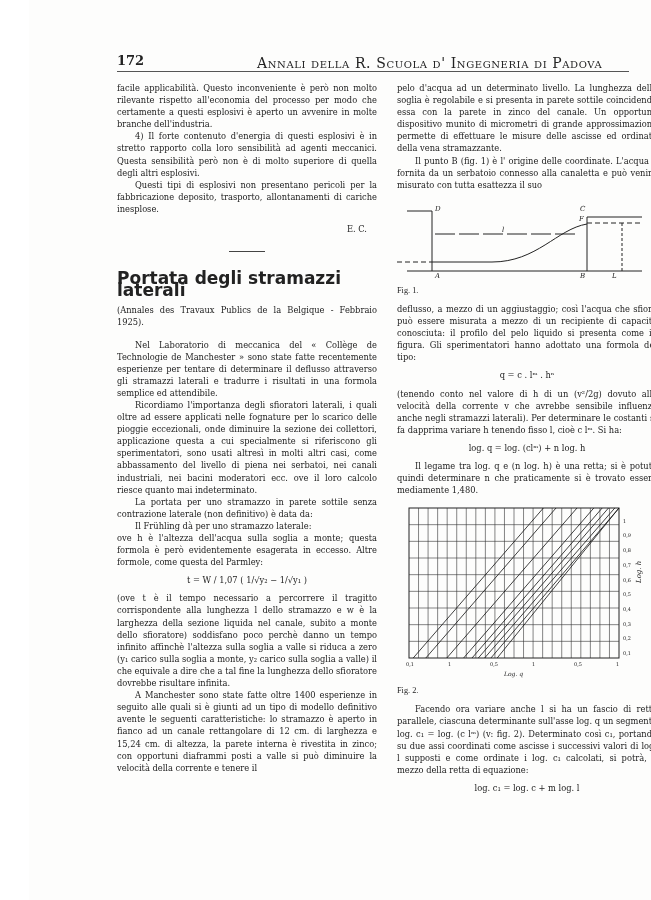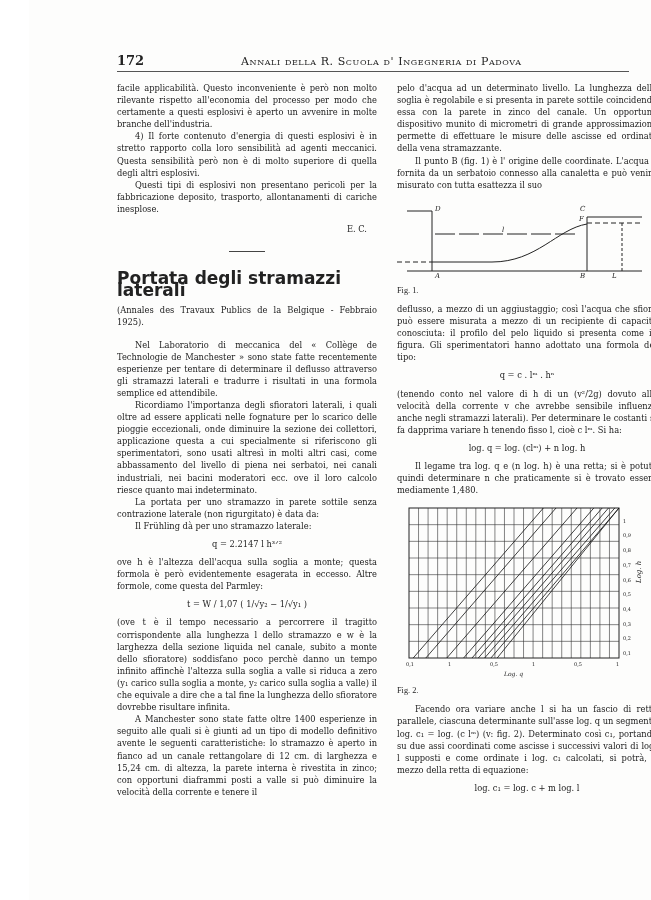--- a/index.html
+++ b/index.html
@@ -1,21 +1,21 @@
 <!DOCTYPE html>
 <html><head>
 <meta charset="utf-8">
 <style>
   html, body { margin:0; padding:0; background:#fff; }
   body { width:651px; height:900px; position:relative; overflow:hidden;
          font-family:"DejaVu Serif", serif; color:#222; }
   .page { position:absolute; left:0; top:0; width:651px; height:900px; background:#fdfdfc;margin-left:29px; }
   .header { position:absolute; left:88px; top:53px; width:512px; height:18px; border-bottom:1px solid #555; }
   .pageno { position:absolute; left:0; top:0; font-size:13px; font-weight:bold; }
-  .running { position:absolute; left:124px; top:2px; font-size:11px; letter-spacing:0.6px; font-variant:small-caps; }
+  .running { position:absolute; left:140px; top:2px; font-size:14px; letter-spacing:0.6px; font-variant:small-caps; }
   .col { position:absolute; font-size:8.3px; line-height:12.1px; text-align:justify; }
   .col p { margin:0; }
   .ind { text-indent:18px; }
   .left { left:88px; top:82px; width:260px; }
   .right { left:368px; top:82px; width:260px; }
   .formula { text-align:center; margin:6px 0 !important; }
   .sig { text-align:right; margin:8px 10px 0 0 !important; }
   .rule { width:36px; height:1px; background:#444; margin:16px auto 20px; }
   .title { font-family:"DejaVu Sans", sans-serif; font-weight:bold; font-size:17px; text-align:left; margin:0 0 8px !important; }
   .src { margin-bottom:10px !important; }
@@ -34,23 +34,22 @@
   <div class="col left">
     <p>facile applicabilità. Questo inconveniente è però non molto rilevante rispetto all'economia del processo per modo che certamente a questi esplosivi è aperto un avvenire in molte branche dell'industria.</p>
     <p class="ind">4) Il forte contenuto d'energia di questi esplosivi è in stretto rapporto colla loro sensibilità ad agenti meccanici. Questa sensibilità però non è di molto superiore di quella degli altri esplosivi.</p>
     <p class="ind">Questi tipi di esplosivi non presentano pericoli per la fabbricazione deposito, trasporto, allontanamenti di cariche inesplose.</p>
     <p class="sig">E. C.</p>
     <div class="rule"></div>
     <p class="title">Portata degli stramazzi laterali</p>
     <p class="src">(Annales des Travaux Publics de la Belgique - Febbraio 1925).</p>
     <p class="ind">Nel Laboratorio di meccanica del « Collège de Technologie de Manchester » sono state fatte recentemente esperienze per tentare di determinare il deflusso attraverso gli stramazzi laterali e tradurre i risultati in una formola semplice ed attendibile.</p>
     <p class="ind">Ricordiamo l'importanza degli sfioratori laterali, i quali oltre ad essere applicati nelle fognature per lo scarico delle pioggie eccezionali, onde diminuire la sezione dei collettori, applicazione questa a cui specialmente si riferiscono gli sperimentatori, sono usati altresì in molti altri casi, come abbassamento del livello di piena nei serbatoi, nei canali industriali, nei bacini moderatori ecc. ove il loro calcolo riesce quanto mai indeterminato.</p>
-    <p class="ind">La portata per uno stramazzo in parete sottile senza contrazione laterale (non rigurgitato) è data da:</p>
+    <p class="ind">La portata per uno stramazzo in parete sottile senza contrazione laterale (non definitivo) è data da:</p>
     <p class="ind">Il Frühling dà per uno stramazzo laterale:</p>
-    <p class="formula">q = 2.2147 l h³ᐟ²</p>
     <p>ove h è l'altezza dell'acqua sulla soglia a monte; questa formola è però evidentemente esagerata in eccesso. Altre formole, come questa del Parmley:</p>
     <p class="formula">t = W / 1,07 ( 1/√y₂ − 1/√y₁ )</p>
     <p>(ove t è il tempo necessario a percorrere il tragitto corrispondente alla lunghezza l dello stramazzo e w è la larghezza della sezione liquida nel canale, subito a monte dello sfioratore) soddisfano poco perchè danno un tempo infinito affinchè l'altezza sulla soglia a valle si riduca a zero (y₁ carico sulla soglia a monte, y₂ carico sulla soglia a valle) il che equivale a dire che a tal fine la lunghezza dello sfioratore dovrebbe risultare infinita.</p>
     <p class="ind">A Manchester sono state fatte oltre 1400 esperienze in seguito alle quali si è giunti ad un tipo di modello definitivo avente le seguenti caratteristiche: lo stramazzo è aperto in fianco ad un canale rettangolare di 12 cm. di larghezza e 15,24 cm. di altezza, la parete interna è rivestita in zinco; con opportuni diaframmi posti a valle si può diminuire la velocità della corrente e tenere il</p>
   </div>
 
   <div class="col right">
     <p>pelo d'acqua ad un determinato livello. La lunghezza della soglia è regolabile e si presenta in parete sottile coincidendo essa con la parete in zinco del canale. Un opportuno dispositivo munito di micrometri di grande approssimazione permette di effettuare le misure delle ascisse ed ordinate della vena stramazzante.</p>
     <p class="ind">Il punto B (fig. 1) è l' origine delle coordinate. L'acqua è fornita da un serbatoio connesso alla canaletta e può venire misurato con tutta esattezza il suo</p>
 

